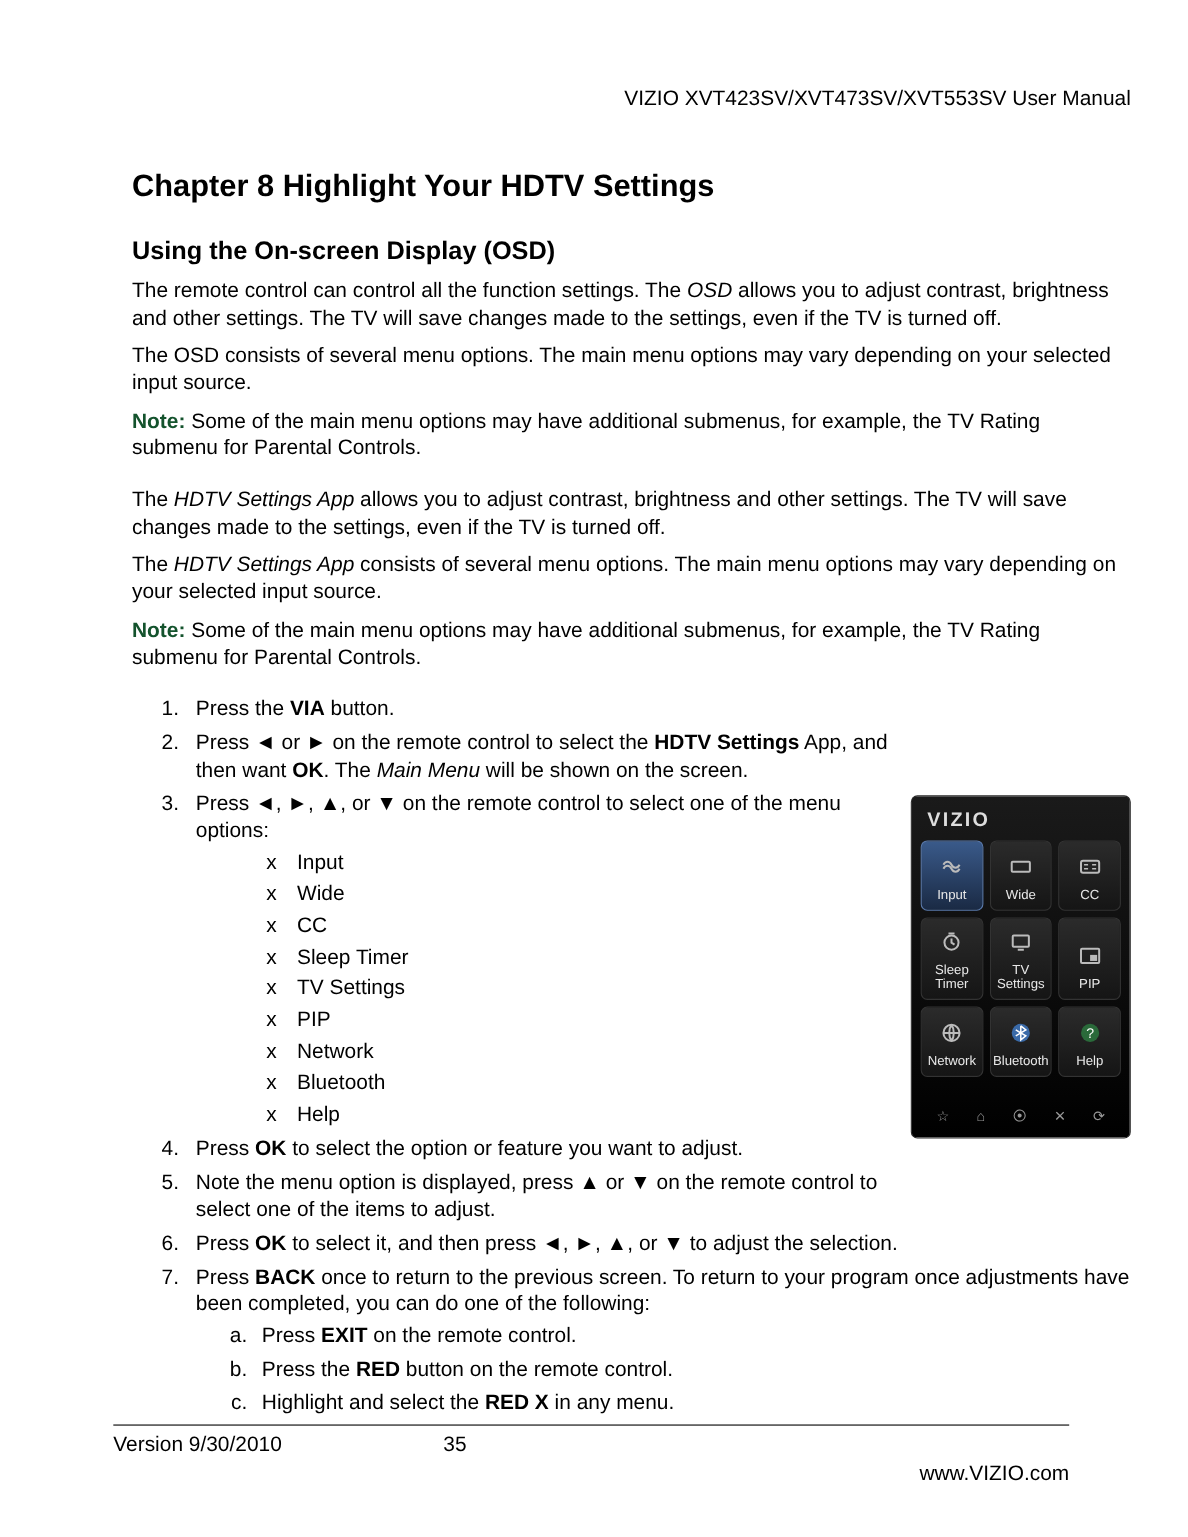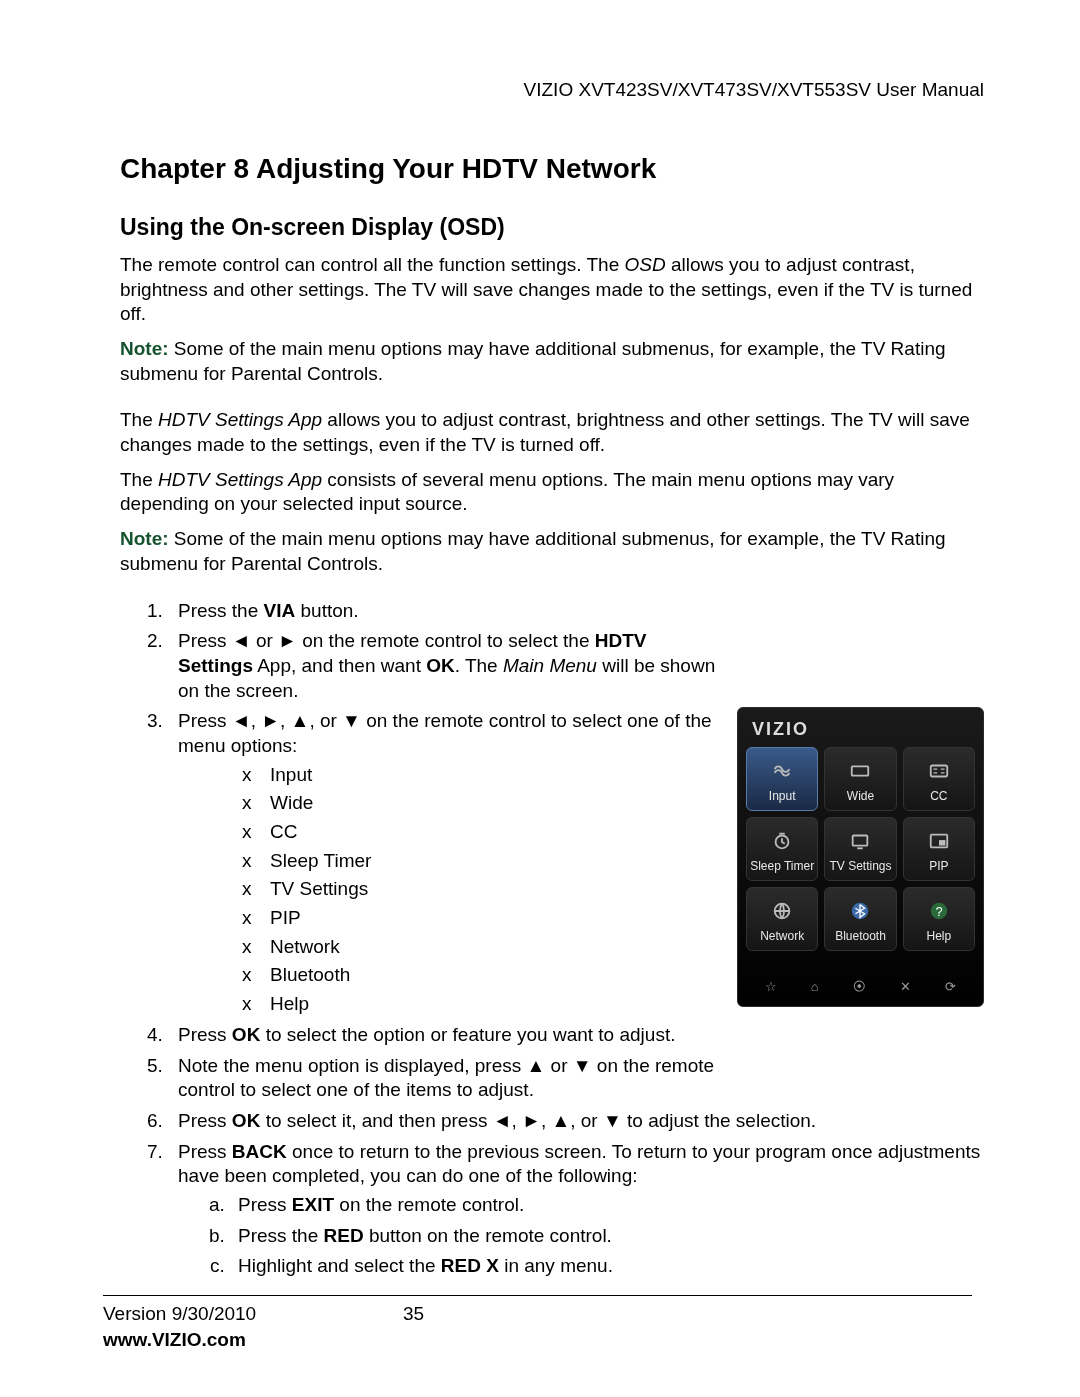--- a/index.html
+++ b/index.html
@@ -7,21 +7,21 @@
     background: #fff;
     width: 1080px;
     height: 1397px;
     font-family: Arial, Helvetica, sans-serif;
     color: #000;
     font-size: 19px;
     line-height: 1.3;
   }
   .page {
     box-sizing: border-box;
-    padding: 78px 96px 40px 120px;
+    padding: 78px 52px 40px 120px;
     position: relative;
     height: 100%;
   }
   .header-right {
     text-align: right;
     font-size: 19px;
     margin-bottom: 48px;
   }
   h1.chapter {
     font-size: 28px;
@@ -70,21 +70,21 @@
   }
   ol.sub-abc > li {
     padding-left: 8px;
     margin-bottom: 6px;
   }
   .b { font-weight: bold; }
   .it { font-style: italic; }
 
   
   .device {
-    width: 247px;
+    width: 200px;
     background: linear-gradient(#1a1a1a, #000);
     border: 1px solid #2a2a2a;
     border-radius: 6px;
     box-sizing: border-box;
     color: #e6e6e6;
     font-size: 13px;
     text-align: center;
     padding-bottom: 6px;
     margin-top: 6px;
   }
@@ -152,46 +152,47 @@
     border-top: 1px solid #000;
     margin-bottom: 6px;
   }
   .footer-row {
     display: flex;
     font-size: 19px;
   }
   .footer-row .v { flex: 0 0 300px; }
   .footer-row .p { flex: 0 0 auto; }
   .footer-url {
-    text-align: left;
-    font-weight: bold;
+    text-align: right;
+    font-weight: normal;
     margin-top: 2px;
   }
 
   
   .ic svg { stroke:#bbb; fill:none; stroke-width:2; }
 </style>
 </head>
 <body>
 
 <div class="page">
 
   <div class="header-right">VIZIO XVT423SV/XVT473SV/XVT553SV User Manual</div>
 
   <h1 class="chapter">
     <span>Chapter 8</span>
-    <span> </span><span>Adjusting Your HDTV Network</span>
+    <span> </span><span>Highlight Your HDTV Settings</span>
   </h1>
 
   <h2 class="section">Using the On-screen Display (OSD)</h2>
 
   <div class="content-block">
     <p>
       <span>The remote control can control all the function settings. The </span><span class="it">OSD</span><span> allows you to adjust contrast, brightness and other settings. The TV will save changes made to the settings, even if the TV is turned off.</span>
     </p>
+    <p>The OSD consists of several menu options. The main menu options may vary depending on your selected input source.</p>
     <p>
       <span class="note-label">Note:</span><span>  Some of the main menu options may have additional submenus, for example, the TV Rating submenu for Parental Controls.</span>
     </p>
   </div>
 
   <div class="content-block">
     <p>
       <span>The </span><span class="it">HDTV Settings App</span><span> allows you to adjust contrast, brightness and other settings. The TV will save changes made to the settings, even if the TV is turned off.</span>
     </p>
     <p>

